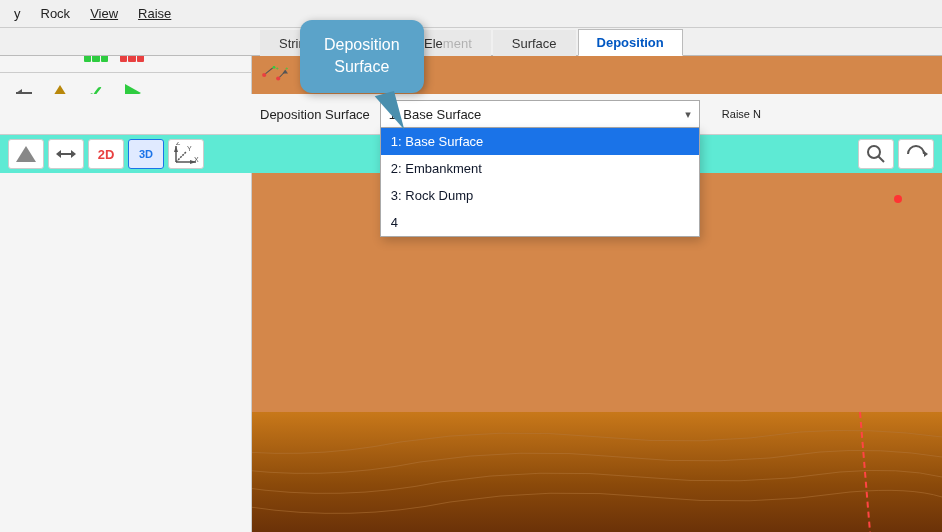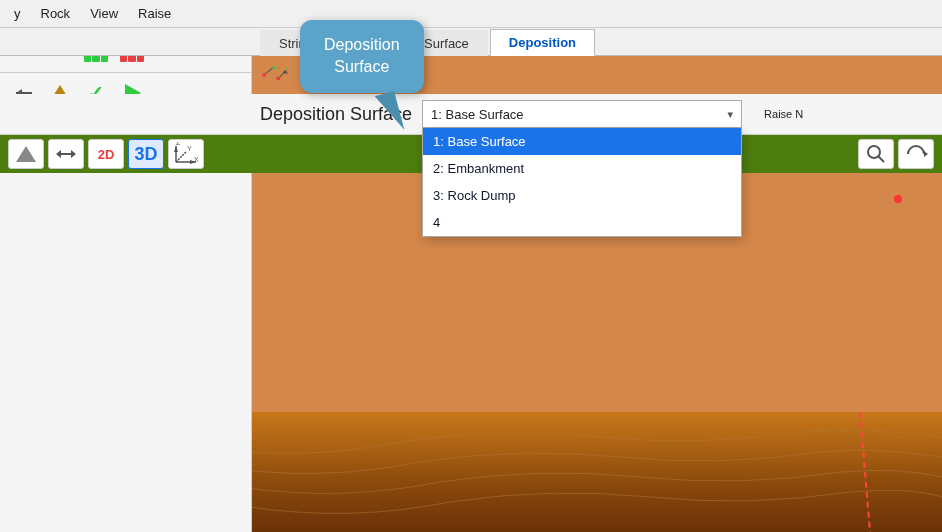--- a/index.html
+++ b/index.html
@@ -26,21 +26,21 @@
       padding-left: 4px;
       border-bottom: 1px solid #ccc;
       z-index: 10;
     }
     .menu-item {
       padding: 3px 10px;
       cursor: pointer;
       font-size: 13px;
       color: #222;
     }
-    .menu-item.underline { }
+    .menu-item.underline { text-decoration: underline; }
 
     
     .tab-bar {
       display: flex;
       align-items: flex-end;
       padding-left: 260px;
       border-bottom: 1px solid #bbb;
       background: #f0f0f0;
     }
     .tab {
@@ -146,21 +146,21 @@
     
     .dep-surface-row {
       display: flex;
       align-items: center;
       padding: 6px 8px;
       padding-left: 260px;
       gap: 10px;
       background: #f5f5f5;
     }
     .dep-surface-label {
-      font-size: 18px;
+      font-size: 13px;
       color: #222;
       white-space: nowrap;
     }
 
     
     .dropdown-wrapper {
       position: relative;
       border-radius: 10px;
     }
     .dropdown-selected {
@@ -217,40 +217,40 @@
       color: #222;
       padding-left: 12px;
     }
 
     
     .view-toolbar-row {
       display: flex;
       align-items: center;
       padding: 4px 8px;
       gap: 4px;
-      background: #4d7c0f;
+      background: #5eead4;
       border-top: 1px solid #ccc;
     }
 
     
     .view-btn {
       width: 36px;
       height: 30px;
       display: flex;
       align-items: center;
       justify-content: center;
       cursor: pointer;
       border-radius: 3px;
       border: 1px solid #ccc;
       background: #fff;
       font-size: 12px;
     }
     .view-btn.active { background: #e0eaff; border-color: #1a73e8; }
     .view-btn-2d { color: #e84040; font-weight: bold; font-size: 13px; }
-    .view-btn-3d { color: #1a73e8; font-weight: bold; font-size: 18px; }
+    .view-btn-3d { color: #1a73e8; font-weight: bold; font-size: 11px; }
 
     
     .terrain-area {
       position: absolute;
       bottom: 0;
       left: 0;
       width: 100%;
       height: 120px;
       background: linear-gradient(to bottom, #c8781a 0%, #8b4a0a 60%, #6b3208 100%);
       overflow: hidden;
@@ -369,20 +369,21 @@
   <div style="padding: 6px 10px;">
     <input type="text" style="width: 90px; height: 22px; border: 1px solid rgb(187, 187, 187);">
   </div>
 </div>
 
 <div class="bottom-toolbar">
 
   <div class="tab-bar">
     <div class="tab">String</div>
     <div class="tab">Node</div>
+    <div class="tab">Ele<span style="opacity:0.3">ment</span></div>
     <div class="tab">Surface</div>
     <div class="tab active">Deposition</div>
   </div>
 
   <div class="toolbar-row">
 
     <div class="icon-btn">
       <svg width="40" height="30" viewBox="0 0 40 30">
 
         <circle cx="6" cy="15" r="3" fill="#e84040"></circle>

